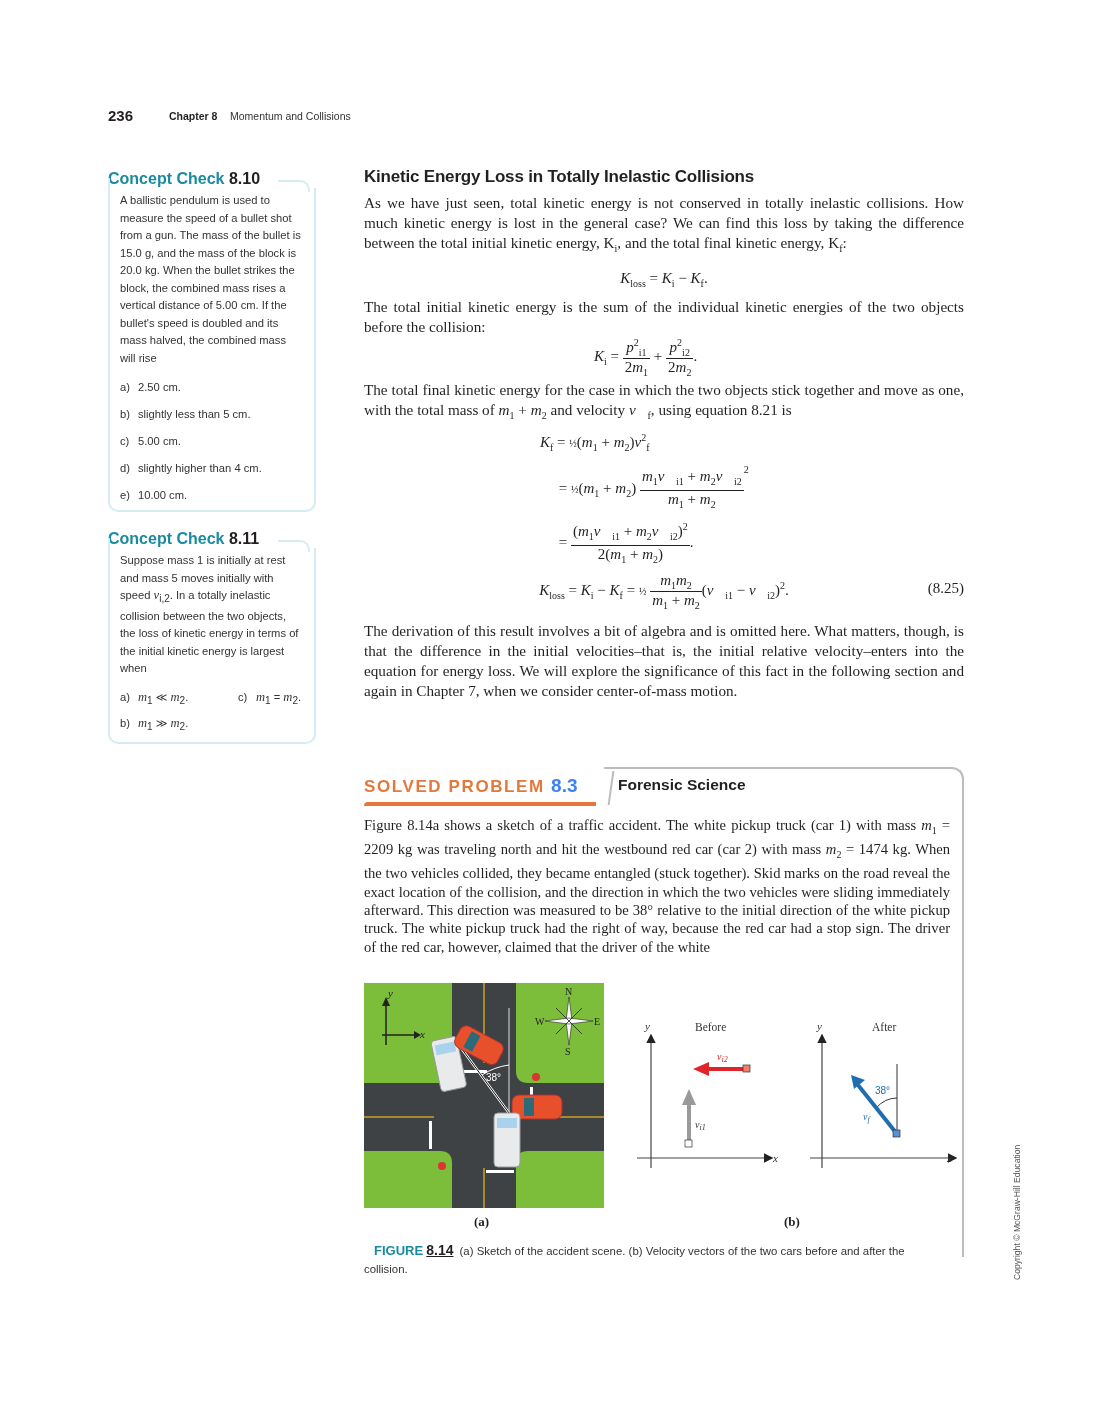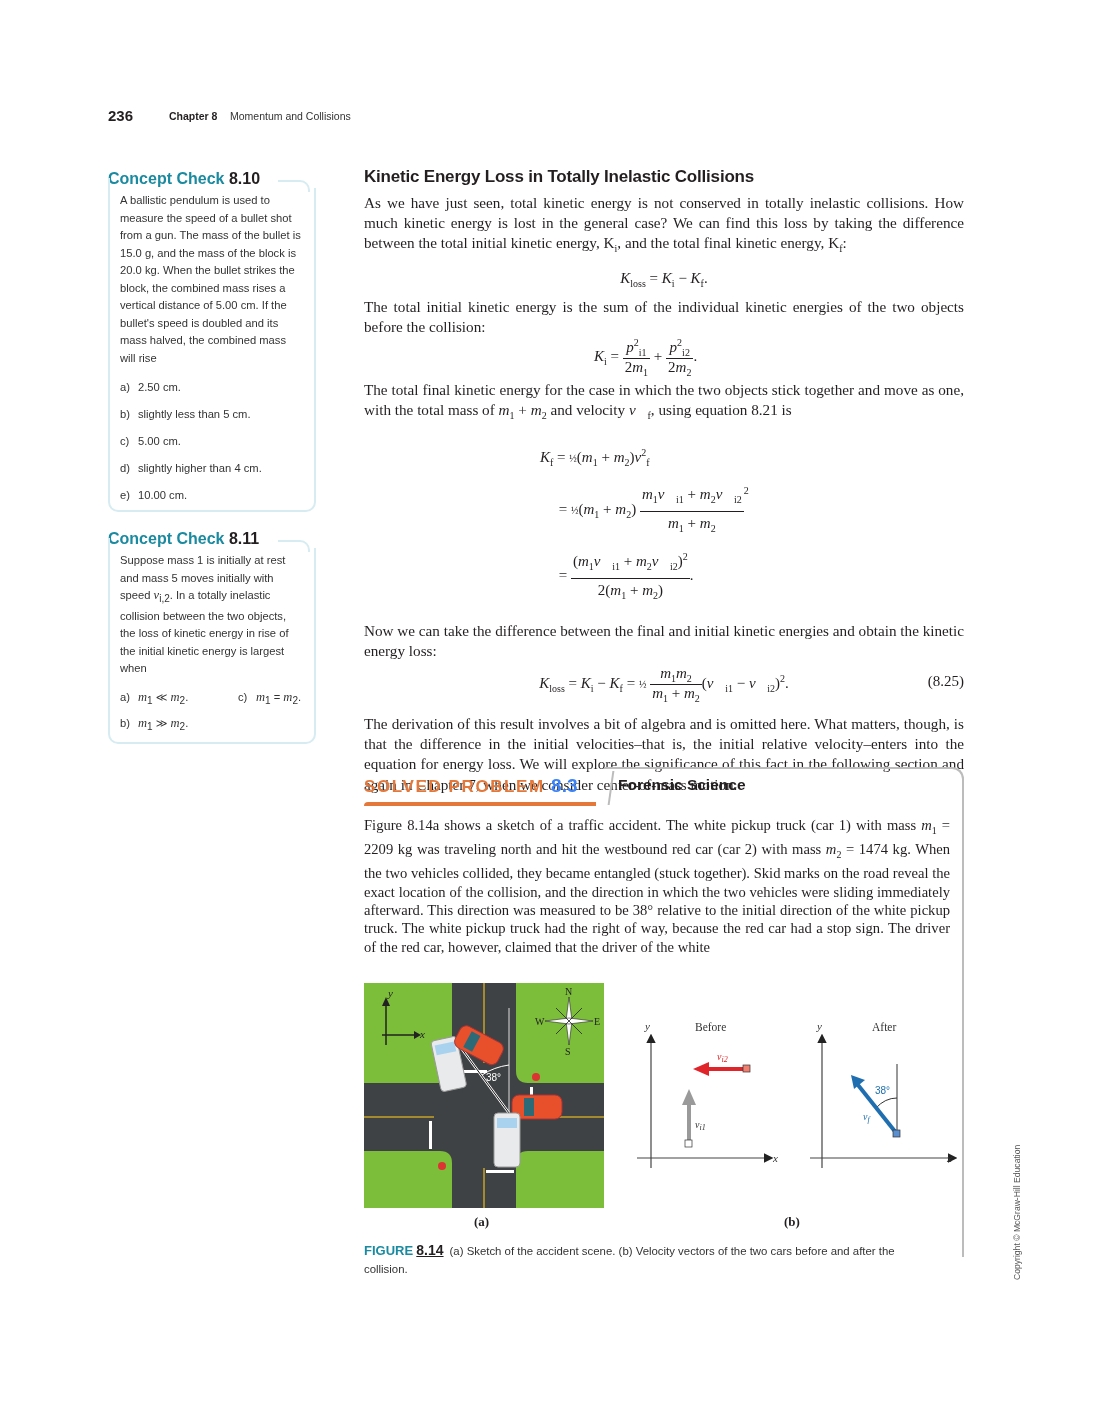--- a/index.html
+++ b/index.html
@@ -47,21 +47,21 @@
   #sp-underline { position:absolute; left:0; top:35px; width:232px; height:4px; background:#e4783a; border-radius:4px 0 0 0; }
   #sp-notch { position:absolute; left:232px; top:4px; width:14px; height:34px; border-right:2px solid #bcbcbc; transform:skewX(-8deg); }
   #sp-title { position:absolute; left:254px; top:9px; font-size:15.5px; font-weight:bold; }
   #sp-text { position:absolute; left:0; top:49px; width:586px; font-size:14.6px; line-height:18.3px; text-align:justify; }
 
   
   #fig-a { left:364px; top:983px; width:240px; height:225px; }
   #fig-b { left:625px; top:1010px; width:335px; height:160px; }
   .fig-lab { font-family:"Liberation Serif", serif; font-weight:bold; font-size:13px; }
   #fig-caption { left:364px; top:1241px; width:570px; font-size:11.4px; line-height:18px; color:#333; }
-  #fig-caption .fl { color:#1a8aa0; font-weight:bold; font-size:13px; }
+  #fig-caption .fl { color:#1a8aa0; font-weight:bold; font-size:13px;margin-left:10px; }
   #fig-caption .fn { color:#231f20; font-weight:bold; font-size:14px; margin-right:6px;text-decoration:underline; }
 
   #copyright { left:1012px; top:1130px; width:12px; height:150px; }
   #copyright span { position:absolute; white-space:nowrap; font-size:8.6px; color:#555; transform:rotate(-90deg); transform-origin:left top; left:0; top:150px; }
 </style>
 </head>
 <body>
 
 <div id="page-num" class="abs sans">236</div>
 <div id="chapter-label" class="abs sans">Chapter 8</div>
@@ -85,21 +85,21 @@
   </div>
 </div>
 
 <div class="cc sans" style="top:530px;">
   <div class="cc-head">
     <span class="lbl">Concept Check</span>
     <span class="num">8.11</span>
     <span class="rule"></span>
   </div>
   <div class="cc-box" style="height:180px;">
-    <div class="cc-text"><span>Suppose mass 1 is initially at rest and mass 5 moves initially with speed </span><i class="m">v</i><sub>i,2</sub><span>. In a totally inelastic collision between the two objects, the loss of kinetic energy in rise of the initial kinetic energy is largest when</span></div>
+    <div class="cc-text"><span>Suppose mass 1 is initially at rest and mass 5 moves initially with speed </span><i class="m">v</i><sub>i,2</sub><span>. In a totally inelastic collision between the two objects, the loss of kinetic energy in terms of the initial kinetic energy is largest when</span></div>
     <div class="cc-opts-grid" id="cc2-options">
         <div><span style="display:inline-block;width:18px">a)</span><i class="m">m</i><sub>1</sub> <span class="rel">≪</span> <i class="m">m</i><sub>2</sub>.</div>
         <div><span style="display:inline-block;width:18px">c)</span><i class="m">m</i><sub>1</sub> <span class="rel">=</span> <i class="m">m</i><sub>2</sub>.</div>
         <div><span style="display:inline-block;width:18px">b)</span><i class="m">m</i><sub>1</sub> <span class="rel">≫</span> <i class="m">m</i><sub>2</sub>.</div>
       </div>
   </div>
 </div>
 
 <div id="main" class="abs">
   <div id="section-heading" class="sans">Kinetic Energy Loss in Totally Inelastic Collisions</div>
@@ -113,29 +113,28 @@
   <p class="para serif">The total initial kinetic energy is the sum of the individual kinetic energies of the two objects before the collision:</p>
 
   <div class="eq serif" style="margin:0 0 2px 160px; text-align:left; padding-left:70px;">
     <i>K</i><sub>i</sub> =
     <span class="frac"><span class="num"><i>p</i><sup>2</sup><sub>i1</sub></span><span>2<i>m</i><sub>1</sub></span></span> +
     <span class="frac"><span class="num"><i>p</i><sup>2</sup><sub>i2</sub></span><span>2<i>m</i><sub>2</sub></span></span>.
   </div>
 
   <p class="para serif"><span>The total final kinetic energy for the case in which the two objects stick together and move as one, with the total mass of </span><i>m</i><sub>1</sub> + <i>m</i><sub>2</sub><span> and velocity </span><i>v⃗</i><sub>f</sub><span>, using equation 8.21 is</span></p>
 
-  <div class="serif" style="font-size:15px; margin:16px 0 0 176px; line-height:22px;">
+  <div class="serif" style="font-size:15px; margin:4px 0 0 176px; line-height:16px;">
     <div><i>K</i><sub>f</sub> = <span class="small">½</span>(<i>m</i><sub>1</sub> + <i>m</i><sub>2</sub>)<i>v</i><sup>2</sup><sub>f</sub></div>
     <div style="margin-top:6px;">&nbsp;&nbsp;&nbsp;&nbsp;&nbsp;= <span class="small">½</span>(<i>m</i><sub>1</sub> + <i>m</i><sub>2</sub>)
       <span class="frac"><span class="num"><i>m</i><sub>1</sub><i>v⃗</i><sub>i1</sub> + <i>m</i><sub>2</sub><i>v⃗</i><sub>i2</sub></span><span><i>m</i><sub>1</sub> + <i>m</i><sub>2</sub></span></span><sup style="vertical-align:20px;">2</sup></div>
     <div style="margin-top:6px;">&nbsp;&nbsp;&nbsp;&nbsp;&nbsp;=
       <span class="frac"><span class="num">(<i>m</i><sub>1</sub><i>v⃗</i><sub>i1</sub> + <i>m</i><sub>2</sub><i>v⃗</i><sub>i2</sub>)<sup>2</sup></span><span>2(<i>m</i><sub>1</sub> + <i>m</i><sub>2</sub>)</span></span>.</div>
   </div>
 
-  <p class="para serif" style="margin-top:14px;">Now we can take the difference between the final and initial kinetic energies and obtain the kinetic energy loss:</p>
 
   <div class="eq serif" style="position:relative; margin:4px 0 10px 0;">
     <i>K</i><sub>loss</sub> = <i>K</i><sub>i</sub> − <i>K</i><sub>f</sub> = <span class="small">½</span>
     <span class="frac"><span class="num"><i>m</i><sub>1</sub><i>m</i><sub>2</sub></span><span><i>m</i><sub>1</sub> + <i>m</i><sub>2</sub></span></span>(<i>v⃗</i><sub>i1</sub> − <i>v⃗</i><sub>i2</sub>)<sup>2</sup>.
     <span class="eqnum" style="top:8px;">(8.25)</span>
   </div>
 
   <p class="para serif">The derivation of this result involves a bit of algebra and is omitted here. What matters, though, is that the difference in the initial velocities–that is, the initial relative velocity–enters into the equation for energy loss. We will explore the significance of this fact in the following section and again in Chapter 7, when we consider center-of-mass motion.</p>
 </div>
 

